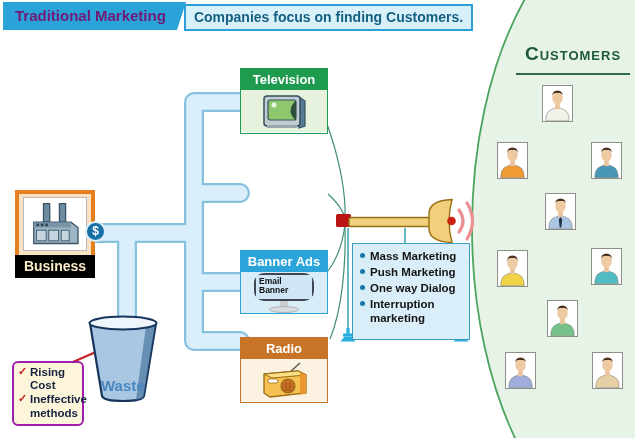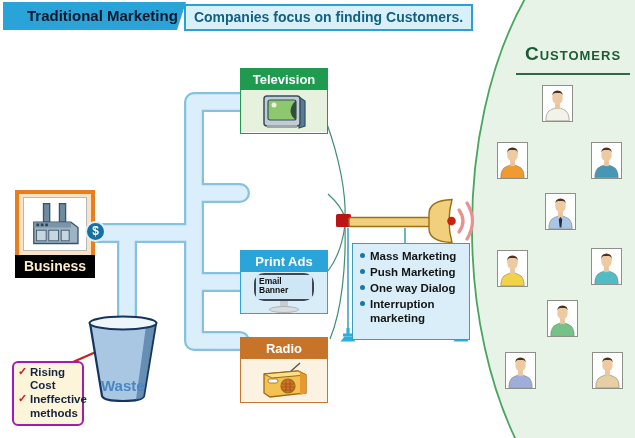--- a/index.html
+++ b/index.html
@@ -2,22 +2,22 @@
 <html><head>
 <meta charset="utf-8">
 <style>
   html,body{margin:0;padding:0;background:#fff;}
   .stage{position:relative;width:635px;height:438px;background:#ffffff;overflow:hidden;
          font-family:"Liberation Sans",sans-serif;}
   .abs{position:absolute;}
   svg{display:block;}
 
   
-  .title-box{left:3px;top:2px;width:183px;height:28px;background:#2aa3d9;color:#0f172a;
-    font-size:15px;font-weight:bold;line-height:28px;padding-left:24px;box-sizing:border-box;
+  .title-box{left:3px;top:2px;width:183px;height:28px;background:#2aa3d9;color:#701a75;
+    font-size:15px;font-weight:bold;line-height:28px;padding-left:12px;box-sizing:border-box;
     clip-path:polygon(0 0,100% 0,calc(100% - 9px) 100%,0 100%);}
   .subtitle-box{left:184px;top:4px;width:289px;height:27px;background:#d8f0fa;
     border:2px solid #2aa0d6;box-sizing:border-box;color:#135f80;font-size:14px;
     font-weight:bold;line-height:22px;text-align:center;}
 
   
   .business-box{left:15px;top:190px;width:80px;height:88px;background:#fbe2c4;
     border:4px solid #e6801e;box-sizing:border-box;}
   .biz-icon-card{position:absolute;left:4px;top:3px;width:62px;height:52px;background:#fff;
     border:1px solid #b9b9b9;display:flex;align-items:center;justify-content:center;}
@@ -156,21 +156,21 @@
         <path d="M35 8 Q24 20 35 28 Z" fill="#2f4f3a"></path>
         <circle cx="13" cy="13" r="2.5" fill="#e9f6df"></circle>
         <rect x="6" y="33" width="30" height="3" fill="#9aa8b0"></rect>
       </svg>
     </div>
   </div>
 
 
   <div class="abs channel" style="top:250px;height:64px;border:1.5px solid #2ba4da">
     <div class="ch-head" style="background:#2ba4da">
-      <span>Print Ads</span>
+      <span>Banner Ads</span>
     </div>
     <div class="ch-body" style="background:#d9edf9;height:41px">
       <div class="monitor">
         <div class="mon-screen">Email Banner</div>
       </div>
       <div class="mon-stand"></div>
       <div class="mon-base"></div>
     </div>
   </div>
 

